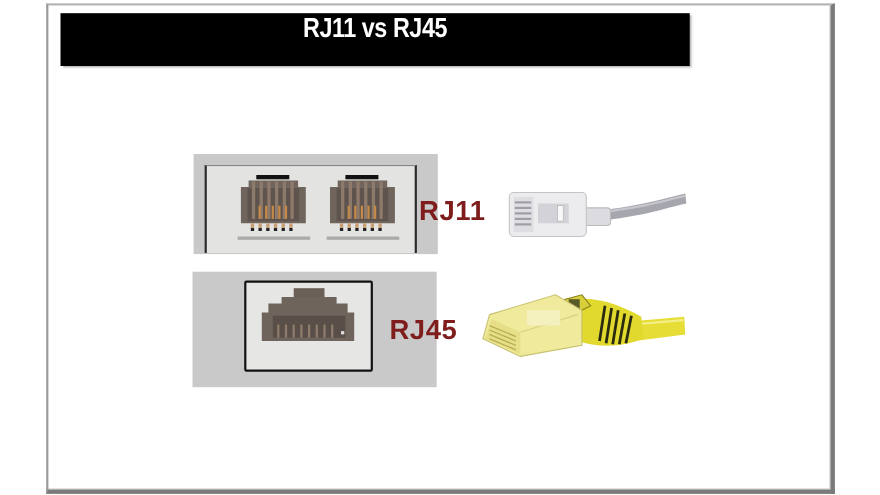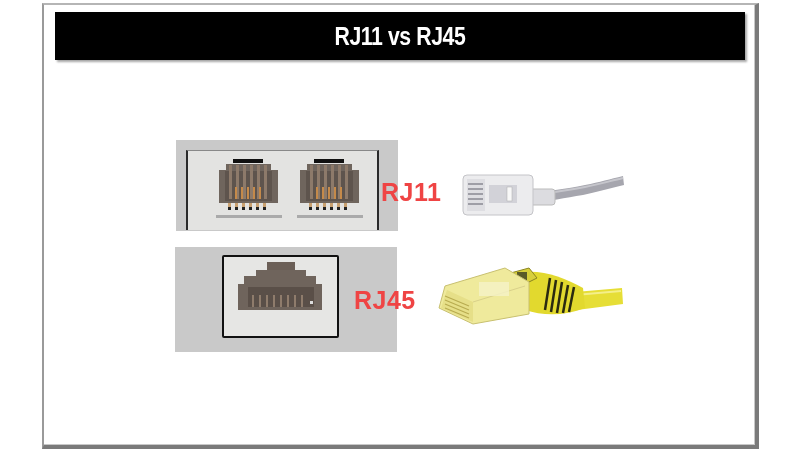--- a/index.html
+++ b/index.html
@@ -9,24 +9,24 @@
   .frame {
     position: absolute; left: 42px; top: 3px; width: 717px; height: 446px;
     background: #ffffff;
     border-left: 2px solid #9a9a9a;
     border-top: 2px solid #b5b5b5;
     border-right: 4px solid #7a7a7a;
     border-bottom: 4px solid #7a7a7a;
     box-shadow: inset -1px -1px 0 #c8c8c8;
   }
   .title-bar {
-    position: absolute; left: 55px; top: 12px; width: 690px; height: 48px;
+    position: absolute; left: 55px; top: 12px; width: 572px; height: 48px;
     background: #000000;
     box-shadow: 2px 2px 2px rgba(0,0,0,0.35);
-    display: flex; align-items: center; justify-content: center;
+    display: flex; align-items: flex-start; justify-content: center;
   }
   .title-text {
     color: #ffffff; font-family: "Liberation Sans", sans-serif;
     font-size: 25px; font-weight: bold; letter-spacing: -0.5px;
     transform: scaleX(0.85);
   }
 
   
   .panel {
     position: absolute; background: #c9c9c9;
@@ -42,21 +42,21 @@
     border-top: 1px solid #888;
   }
   .rj11-jack {
     position: absolute; top: 8px; width: 73px; height: 60px;
   }
   .rj11-jack.j1 { left: 24px; }
   .rj11-jack.j2 { left: 105px; }
 
   .label {
     position: absolute; font-family: "Liberation Sans", sans-serif;
-    font-weight: bold; color: #ef4444; font-size: 25px; letter-spacing: 0.5px;
+    font-weight: bold; color: #7f1d1d; font-size: 25px; letter-spacing: 0.5px;
   }
   .label-rj11 { left: 381px; top: 178px; }
   .label-rj45 { left: 354px; top: 286px; text-align: center; }
 
   .rj45-frame {
     position: absolute; left: 47px; top: 8px; width: 117px; height: 83px;
     background: #e6e6e4;
     border: 2px solid #111;
     border-radius: 2px;
   }

